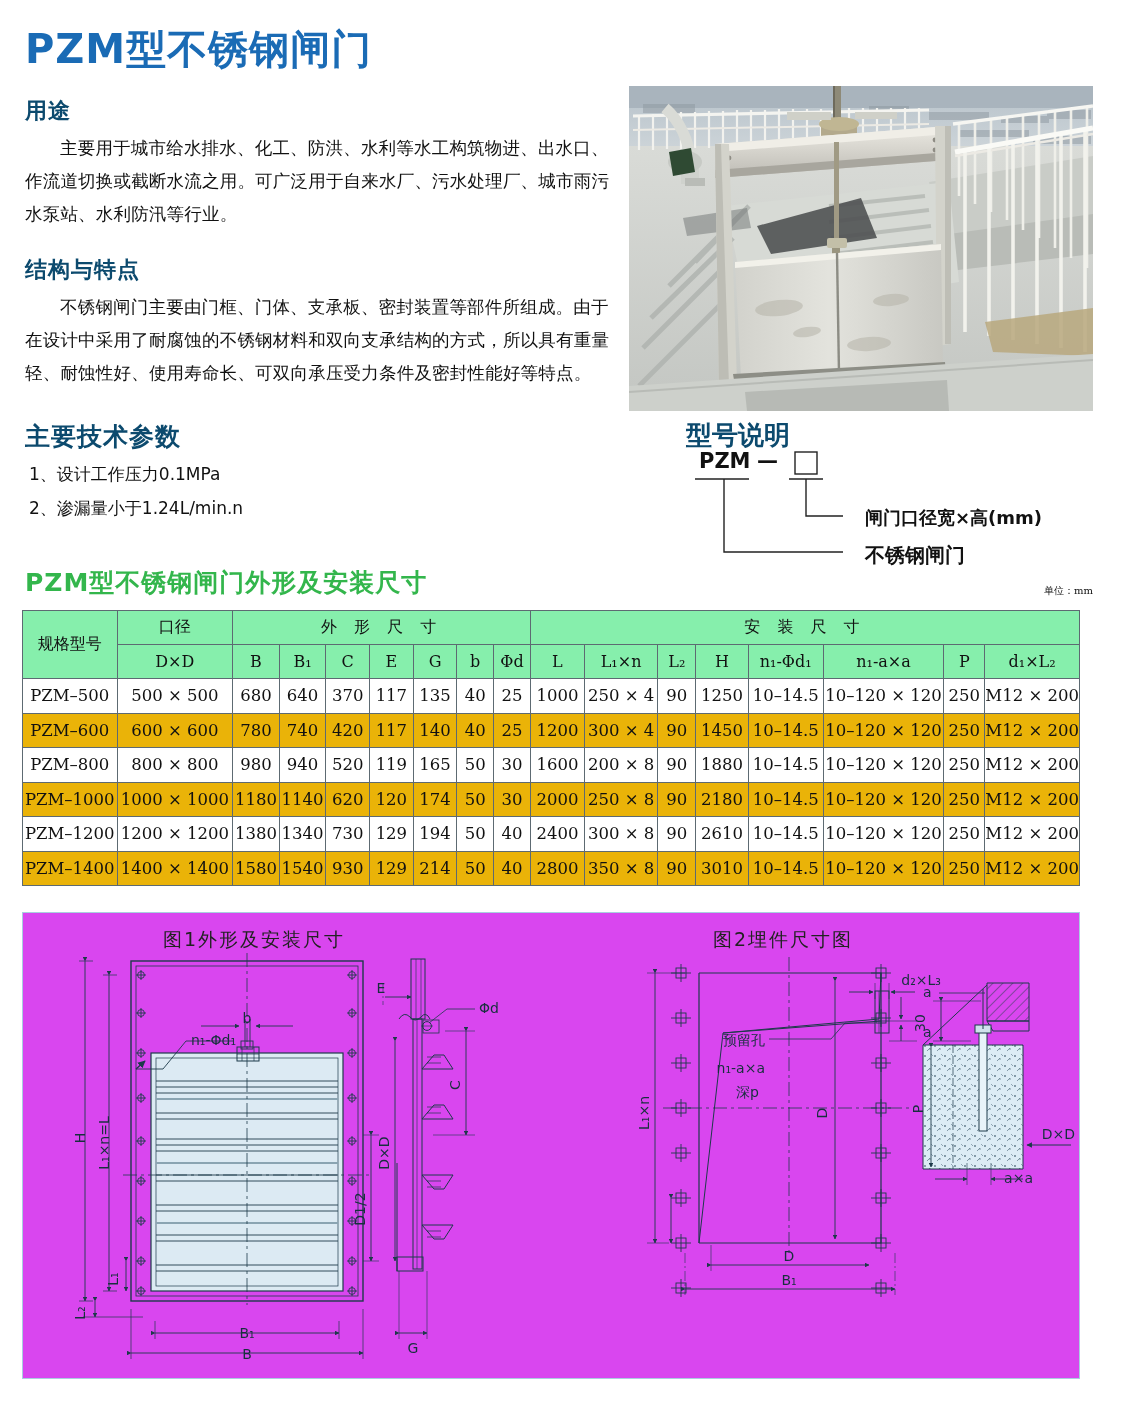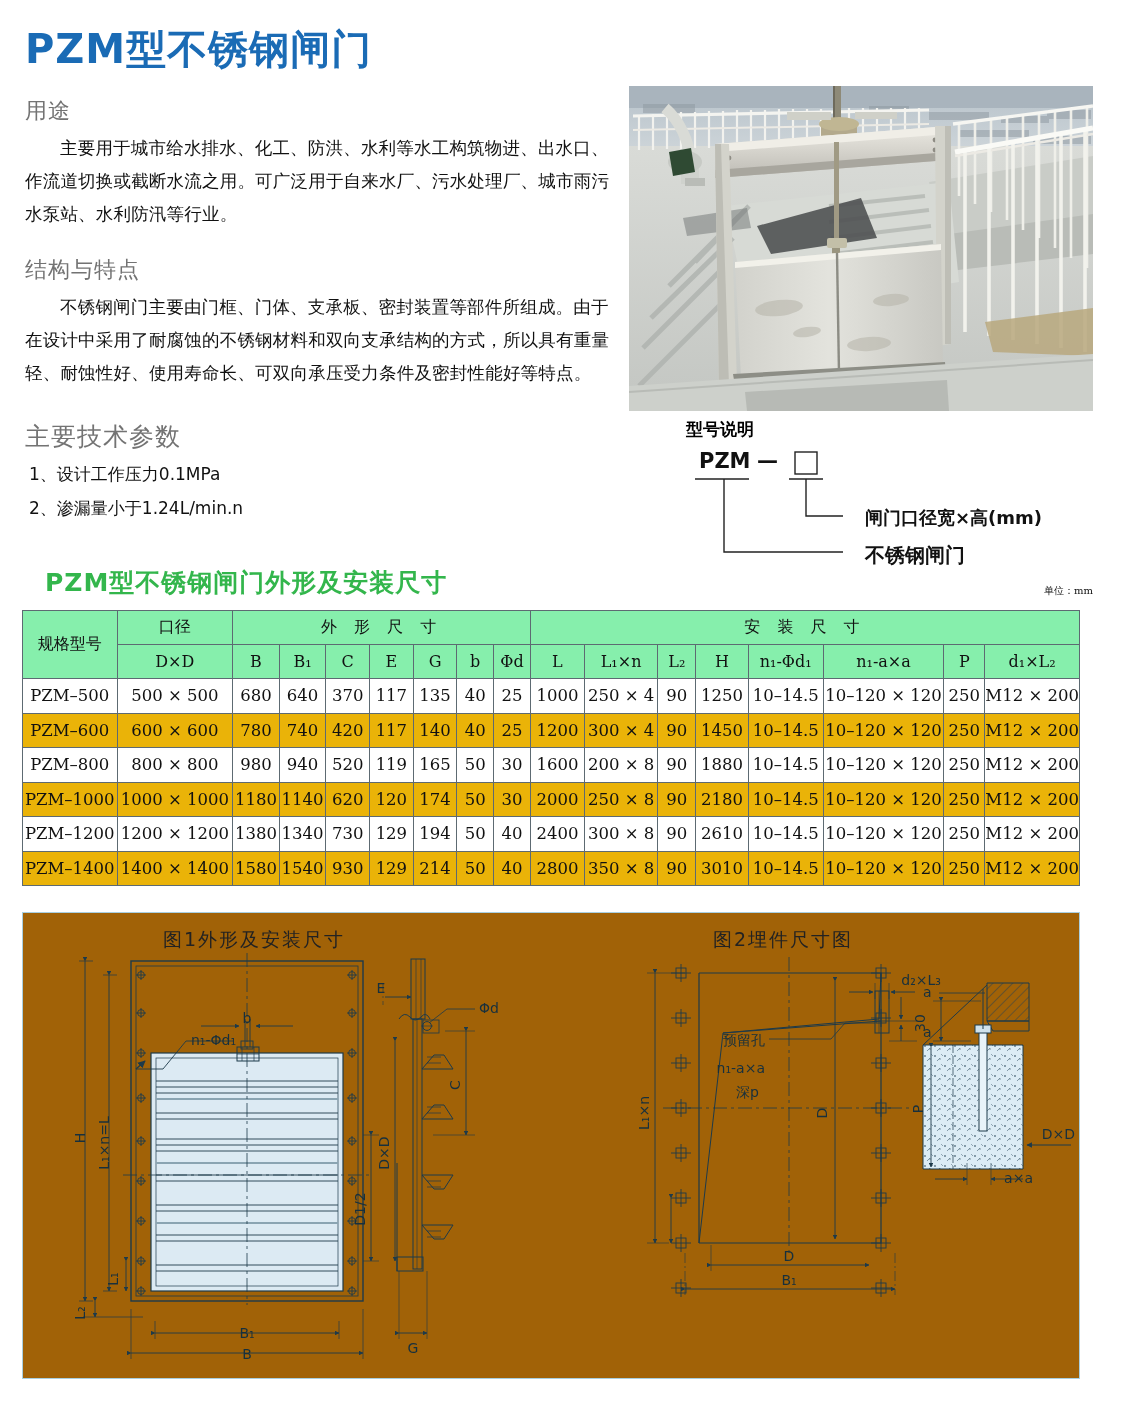--- a/index.html
+++ b/index.html
@@ -17,21 +17,21 @@
   .page-title{
     position:absolute; left:25px; top:22px;
     font-size:40px; font-weight:bold; letter-spacing:1px;
     color:#1a6bb5;
     font-family:"DejaVu Sans","Liberation Sans",sans-serif;
   }
 
   
   .left-col{ position:absolute; left:25px; top:96px; width:592px; }
   .sec-head{
-    color:#737373; font-size:22px; font-weight:normal;
+    color:#0c4a6e; font-size:22px; font-weight:bold;
     margin:0 0 6px 0; letter-spacing:1px;
     font-family:"DejaVu Sans","Liberation Sans",sans-serif;
   }
   .sec-head.big{ font-size:25px; }
   .body-text{
     font-size:17.5px; line-height:33px; text-indent:2em;
     margin:0 0 4px 0; color:#111; letter-spacing:.2px;
     font-family:"DejaVu Sans","Liberation Sans",sans-serif;
   }
   .spec-line{
@@ -44,38 +44,37 @@
   
   .photo-wrap{
     position:absolute; left:629px; top:86px; width:464px; height:325px;
     overflow:hidden; background:#b9c3c9;
   }
   .photo-svg{ display:block; width:100%; height:100%; }
 
   
   .model-block{ position:absolute; left:629px; top:418px; width:470px; height:160px; }
   .model-title{
-    color:#000000; font-size:17px; font-weight:bold;
+    color:#0c4a6e; font-size:26px; font-weight:bold;
     position:absolute; left:57px; top:0;
     font-family:"DejaVu Sans","Liberation Sans",sans-serif;
     text-align:right;
   }
   .model-svg{ position:absolute; left:0; top:28px; }
   .model-code{
     position:absolute; font-size:21px; color:#111;
     font-family:"DejaVu Sans","Liberation Sans",sans-serif;
     font-weight:bold;
   }
 
   
   .table-title{
     position:absolute; left:25px; top:566px;
     color:#33b64c; font-size:25px; font-weight:bold; letter-spacing:1px;
     font-family:"DejaVu Sans","Liberation Sans",sans-serif;
-    margin-left:20px;
   }
   .unit-note{
     position:absolute; right:33px; top:584px;
     font-size:10px; color:#111;
     font-family:"DejaVu Serif","Liberation Serif",serif;
   }
   table.dims{
     position:absolute; left:22px; top:610px;
     width:1058px;
     border-collapse:collapse;
@@ -99,21 +98,21 @@
   table.dims tbody td{
     font-size:16.5px;
     height:34.5px;
   }
   table.dims tbody tr.alt td{ background:#eab308; }
 
   
   .draw-panel{
     position:absolute; left:22px; top:912px;
     width:1058px; height:467px;
-    background:#a16207;
+    background:#d946ef;
     border:1px solid #a9cfe0;
   }
   .fig-title{
     position:absolute; font-size:19px; color:#222; letter-spacing:2px;
     font-family:"DejaVu Sans","Liberation Sans",sans-serif;
   }
   .fig1-title{ left:140px; top:14px; }
   .fig2-title{ left:690px; top:14px; }
   .draw-svg{ position:absolute; left:0; top:0; width:1058px; height:467px; }
 </style>

